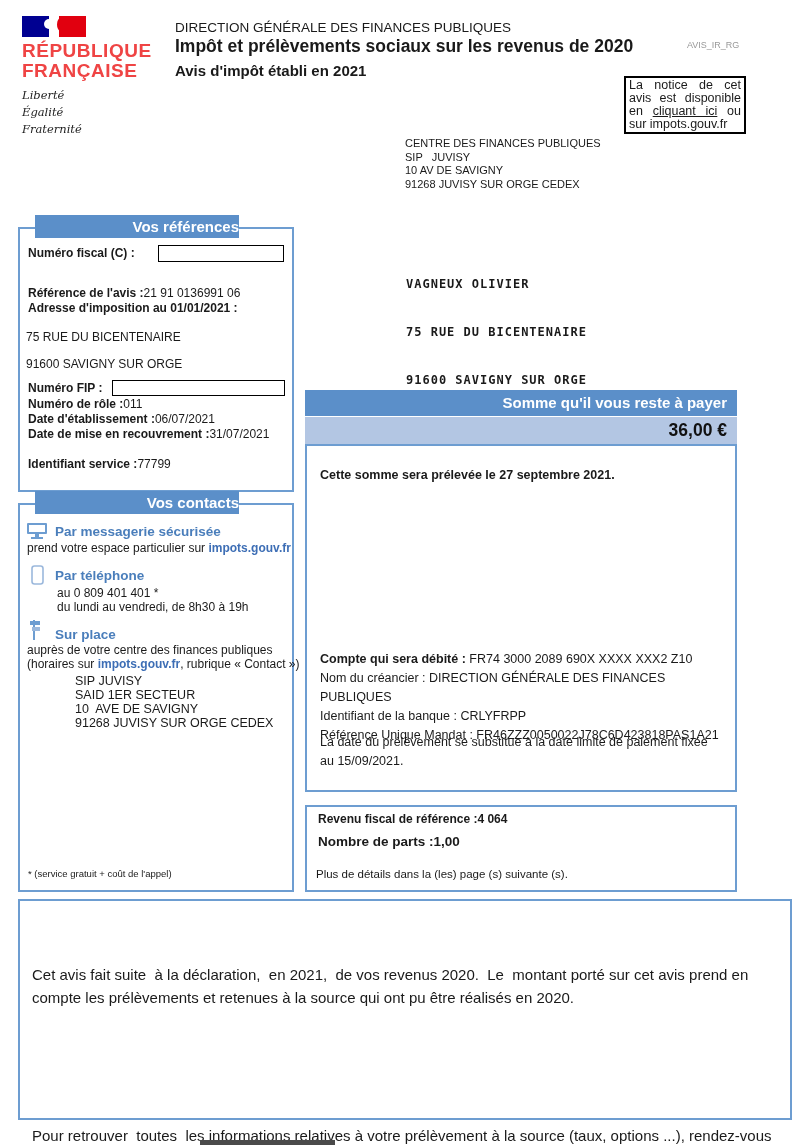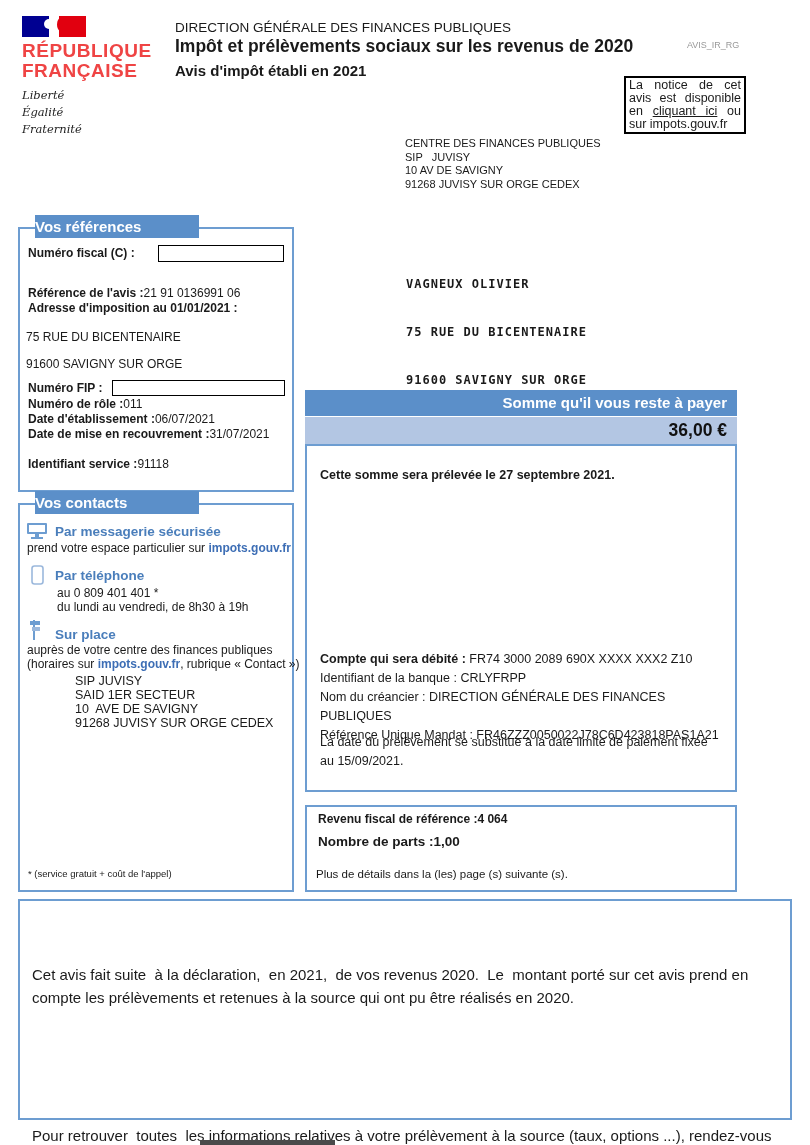--- a/index.html
+++ b/index.html
@@ -16,22 +16,22 @@
         border-radius:50%;background:#ffffff;}
   .flag .fr::after{content:"";position:absolute;left:-2px;top:2px;width:7px;height:13px;
         border-radius:50% 0 0 50%;background:#e1000f;}
   .rep{font-size:19px;font-weight:bold;letter-spacing:.5px;line-height:20px;color:#ef4444;}
   .motto{font-family:"DejaVu Serif",serif;font-style:italic;font-size:11.5px;line-height:17px;color:#222;}
   
   .notice{border:2px solid #000;width:112px;padding:1px 3px;font-size:12.5px;line-height:13px;
           text-align:justify;}
   .notice .lnk{text-decoration:underline;cursor:pointer;}
   
-  .tab{background:#5b8fc9;color:#fff;font-weight:bold;font-size:15px;text-align:left;
-       width:164px;height:23px;line-height:23px;}
+  .tab{background:#5b8fc9;color:#fff;font-weight:bold;font-size:15px;text-align:right;
+       width:204px;height:23px;line-height:23px;}
   .bluebox{border:2px solid #6d9dd1;background:#fff;}
   .row{display:flex;justify-content:flex-start;align-items:baseline;font-size:12px;}
   .inputbox{border:1.5px solid #000;background:#fff;}
   .linkblue{color:#3d6eb5;font-weight:bold;cursor:pointer;}
   .cthead{color:#4a7ebb;font-weight:bold;font-size:13.5px;}
   .ctxt{font-size:12px;color:#1a1a1a;}
   .mono{font-family:"DejaVu Sans Mono",monospace;font-weight:bold;font-size:12px;
         line-height:16px;letter-spacing:1px;white-space:pre;}
   .pre{white-space:pre;}
   .prew{white-space:pre-wrap;}
@@ -110,21 +110,21 @@
   <div class="abs row" style="left:28px;top:412px;width:255px;">
     <span class="b">Date d'établissement :</span>
     <span>06/07/2021</span>
   </div>
   <div class="abs row" style="left:28px;top:427px;width:255px;">
     <span class="b">Date de mise en recouvrement :</span>
     <span>31/07/2021</span>
   </div>
   <div class="abs row" style="left:28px;top:457px;width:245px;">
     <span class="b">Identifiant service :</span>
-    <span>91118</span>
+    <span>77799</span>
   </div>
 
   <div class="abs bluebox" style="left:18px;top:503px;width:272px;height:385px;"></div>
   <div class="abs tab" style="left:35px;top:491px;">Vos contacts</div>
 
   <span class="abs" style="left:26px;top:522px;">
     <svg width="22" height="18" viewBox="0 0 22 18">
         <rect x="1" y="1" width="20" height="11" rx="1" fill="#6d9dd1"></rect>
         <rect x="3" y="3" width="16" height="7" fill="#fff"></rect>
         <rect x="9" y="12" width="4" height="3" fill="#6d9dd1"></rect>
@@ -171,22 +171,22 @@
   <div class="abs bar2" style="left:305px;top:417px;width:432px;height:27px;">36,00 €</div>
 
   <div class="abs bluebox" style="left:305px;top:444px;width:428px;height:344px;"></div>
   <div class="abs b paytxt" style="left:320px;top:466px;">Cette somme sera prélevée le 27 septembre 2021.</div>
 
   <div class="abs paytxt" style="left:320px;top:650px;width:405px;">
     <div>
       <span class="b">Compte qui sera débité :</span>
       <span>FR74 3000 2089 690X XXXX XXX2 Z10</span>
     </div>
+    <div>Nom du créancier : DIRECTION GÉNÉRALE DES FINANCES PUBLIQUES</div>
     <div>Identifiant de la banque : CRLYFRPP</div>
-    <div>Nom du créancier : DIRECTION GÉNÉRALE DES FINANCES PUBLIQUES</div>
     <div>Référence Unique Mandat : FR46ZZZ0050022J78C6D423818PAS1A21</div>
   </div>
 
   <div class="abs paytxt" style="left:320px;top:733px;width:402px;">La date du prélèvement se substitue à la date limite de paiement fixée au 15/09/2021.</div>
 
   <div class="abs bluebox" style="left:305px;top:805px;width:428px;height:83px;"></div>
   <div class="abs row" style="left:318px;top:812px;width:406px;font-size:12px;">
     <span class="b">Revenu fiscal de référence :</span>
     <span class="b">4 064</span>
   </div>

